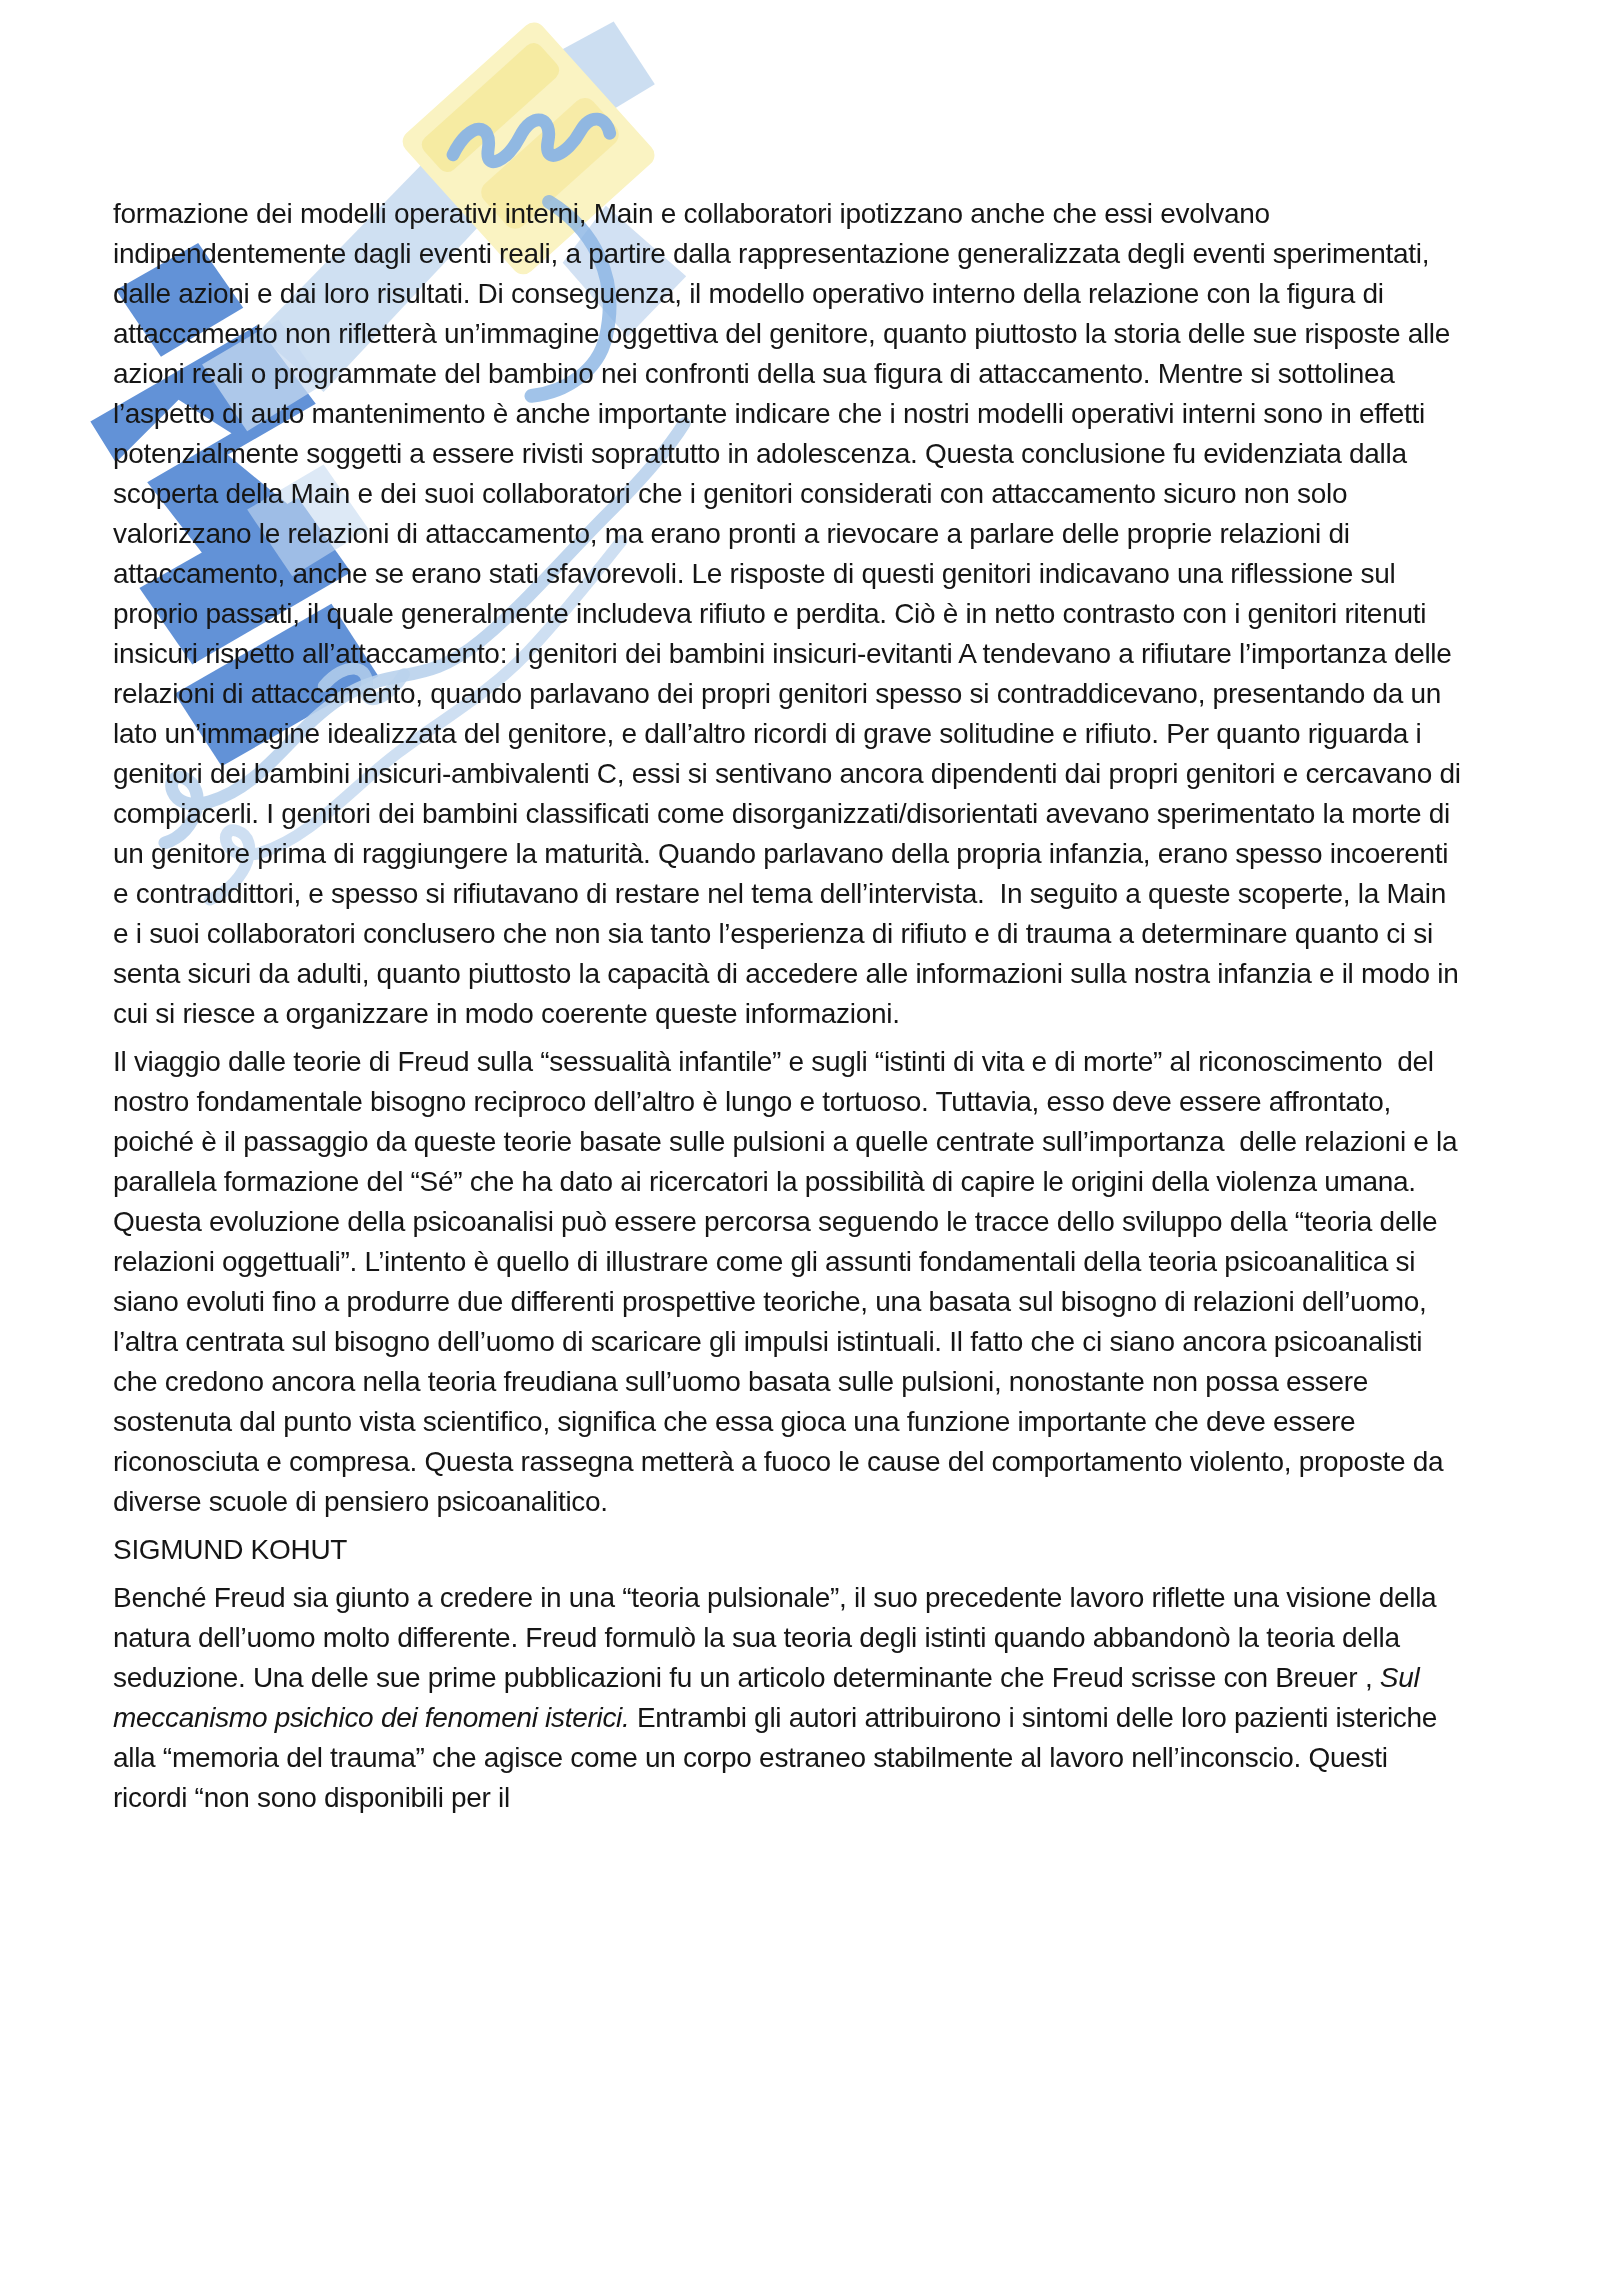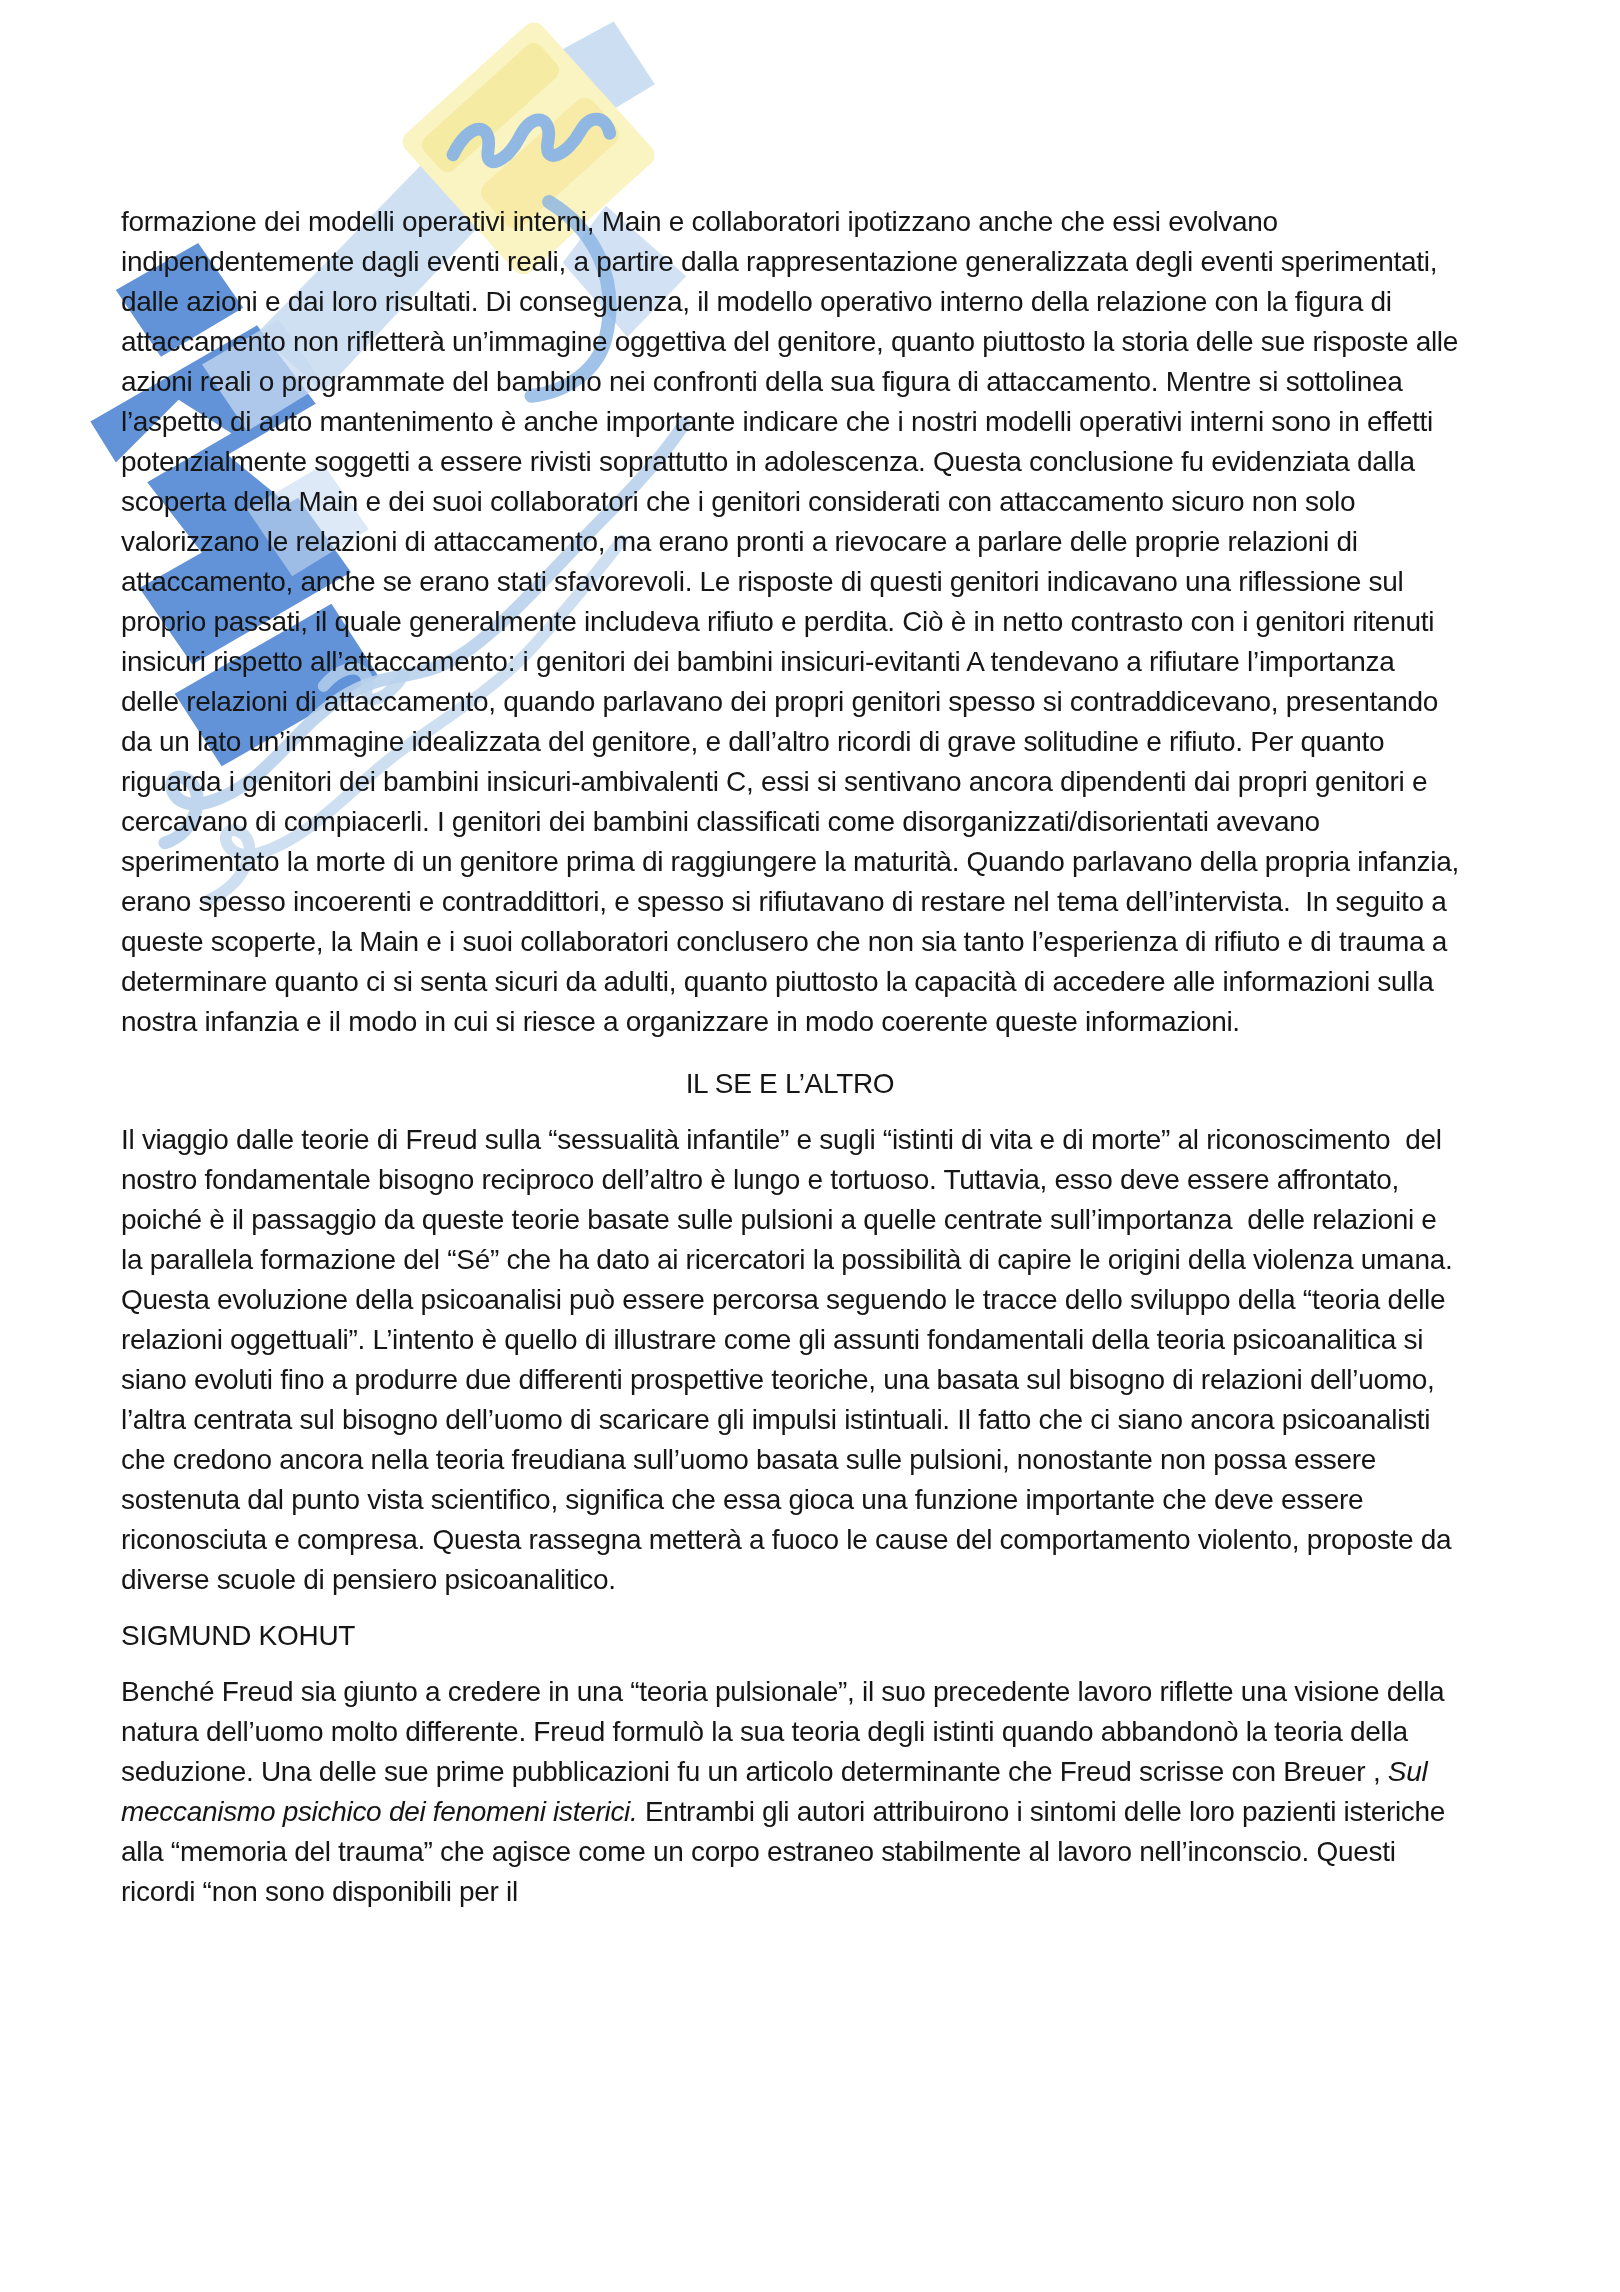--- a/index.html
+++ b/index.html
@@ -19,21 +19,21 @@
     background:var(--page-bg);
     overflow:hidden;
     font-family:"Liberation Sans","DejaVu Sans",sans-serif;
     color:var(--text-color);
   }
   .watermark{position:absolute;left:0;top:0;pointer-events:none;}
   .content{
     position:absolute;left:105px;top:186px;width:1370px;
   }
   .content p,.content h1,.content h2,.content h3{
-    margin:16px;
+    margin:8px;
     font-size:28px;
     line-height:40px;
     font-weight:400;
     letter-spacing:-0.3px;
     white-space:pre-wrap;
     text-align:left;
   }
   .heading{font-weight:700;}
   .center{text-align:center !important;}
   .mt-chapter{margin-top:25.5px !important;}
@@ -74,21 +74,20 @@
     <path d="M 168,860 c 34,-10 44,-56 20,-66 c -22,-9 -18,38 26,24 c 58,-18 84,-74 134,-106 c 54,-34 84,-10 142,-58 c 46,-38 86,-86 130,-130 c 30,-30 58,-60 78,-92" fill="none" stroke="var(--wm-blue-script-light)" stroke-width="13" stroke-linecap="round" opacity="0.9"></path>
     <path d="M 214,918 c 40,-18 52,-62 28,-70 c -20,-7 -16,34 24,22 c 52,-16 92,-66 140,-102 c 44,-33 92,-60 132,-102 c 34,-36 66,-76 96,-114" fill="none" stroke="var(--wm-blue-script-light)" stroke-width="12" stroke-linecap="round" opacity="0.7"></path>
     <path d="M 330,700 c 22,-26 48,-22 44,2 c -4,22 24,10 38,-14" fill="none" stroke="var(--wm-blue-script-light)" stroke-width="12" stroke-linecap="round" opacity="0.8"></path>
   </svg>
 
   <div class="content">
 
     <p class="body-text">formazione dei modelli operativi interni, Main e collaboratori ipotizzano anche che essi evolvano indipendentemente dagli eventi reali, a partire dalla rappresentazione generalizzata degli eventi sperimentati, dalle azioni e dai loro risultati. Di conseguenza, il modello operativo interno della relazione con la figura di attaccamento non rifletterà un’immagine oggettiva del genitore, quanto piuttosto la storia delle sue risposte alle azioni reali o programmate del bambino nei confronti della sua figura di attaccamento. Mentre si sottolinea l’aspetto di auto mantenimento è anche importante indicare che i nostri modelli operativi interni sono in effetti potenzialmente soggetti a essere rivisti soprattutto in adolescenza. Questa conclusione fu evidenziata dalla scoperta della Main e dei suoi collaboratori che i genitori considerati con attaccamento sicuro non solo valorizzano le relazioni di attaccamento, ma erano pronti a rievocare a parlare delle proprie relazioni di attaccamento, anche se erano stati sfavorevoli. Le risposte di questi genitori indicavano una riflessione sul proprio passati, il quale generalmente includeva rifiuto e perdita. Ciò è in netto contrasto con i genitori ritenuti insicuri rispetto all’attaccamento: i genitori dei bambini insicuri-evitanti A tendevano a rifiutare l’importanza delle relazioni di attaccamento, quando parlavano dei propri genitori spesso si contraddicevano, presentando da un lato un’immagine idealizzata del genitore, e dall’altro ricordi di grave solitudine e rifiuto. Per quanto riguarda i genitori dei bambini insicuri-ambivalenti C, essi si sentivano ancora dipendenti dai propri genitori e cercavano di compiacerli. I genitori dei bambini classificati come disorganizzati/disorientati avevano sperimentato la morte di un genitore prima di raggiungere la maturità. Quando parlavano della propria infanzia, erano spesso incoerenti e contraddittori, e spesso si rifiutavano di restare nel tema dell’intervista.  In seguito a queste scoperte, la Main e i suoi collaboratori conclusero che non sia tanto l’esperienza di rifiuto e di trauma a determinare quanto ci si senta sicuri da adulti, quanto piuttosto la capacità di accedere alle informazioni sulla nostra infanzia e il modo in cui si riesce a organizzare in modo coerente queste informazioni.</p>
 
 
-    <h2 class="heading center mt-subtitle">IL SE E L’ALTRO</h2>
 
 
     <p class="body-text">Il viaggio dalle teorie di Freud sulla “sessualità infantile” e sugli “istinti di vita e di morte” al riconoscimento  del nostro fondamentale bisogno reciproco dell’altro è lungo e tortuoso. Tuttavia, esso deve essere affrontato, poiché è il passaggio da queste teorie basate sulle pulsioni a quelle centrate sull’importanza  delle relazioni e la parallela formazione del “Sé” che ha dato ai ricercatori la possibilità di capire le origini della violenza umana. Questa evoluzione della psicoanalisi può essere percorsa seguendo le tracce dello sviluppo della “teoria delle relazioni oggettuali”. L’intento è quello di illustrare come gli assunti fondamentali della teoria psicoanalitica si siano evoluti fino a produrre due differenti prospettive teoriche, una basata sul bisogno di relazioni dell’uomo, l’altra centrata sul bisogno dell’uomo di scaricare gli impulsi istintuali. Il fatto che ci siano ancora psicoanalisti che credono ancora nella teoria freudiana sull’uomo basata sulle pulsioni, nonostante non possa essere sostenuta dal punto vista scientifico, significa che essa gioca una funzione importante che deve essere riconosciuta e compresa. Questa rassegna metterà a fuoco le cause del comportamento violento, proposte da diverse scuole di pensiero psicoanalitico.</p>
 
     <h3 class="heading">SIGMUND KOHUT</h3>
 
     <p class="body-text"><span>Benché Freud sia giunto a credere in una “teoria pulsionale”, il suo precedente lavoro riflette una visione della natura dell’uomo molto differente. Freud formulò la sua teoria degli istinti quando abbandonò la teoria della seduzione. Una delle sue prime pubblicazioni fu un articolo determinante che Freud scrisse con Breuer , </span><span class="italic">Sul meccanismo psichico dei fenomeni isterici.</span><span> Entrambi gli autori attribuirono i sintomi delle loro pazienti isteriche alla “memoria del trauma” che agisce come un corpo estraneo stabilmente al lavoro nell’inconscio. Questi ricordi “non sono disponibili per il</span></p>
 
   </div>
 </div>

